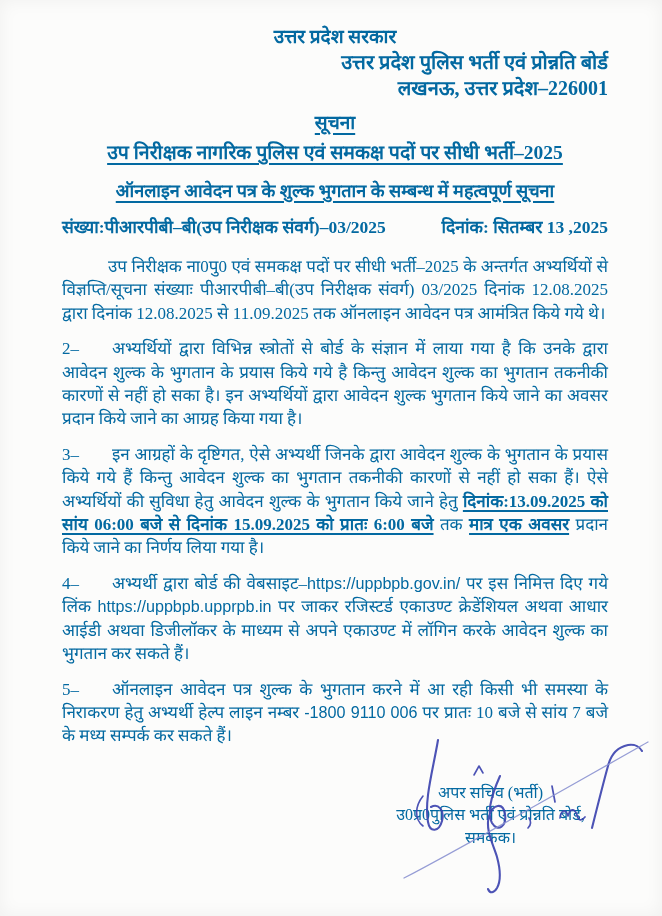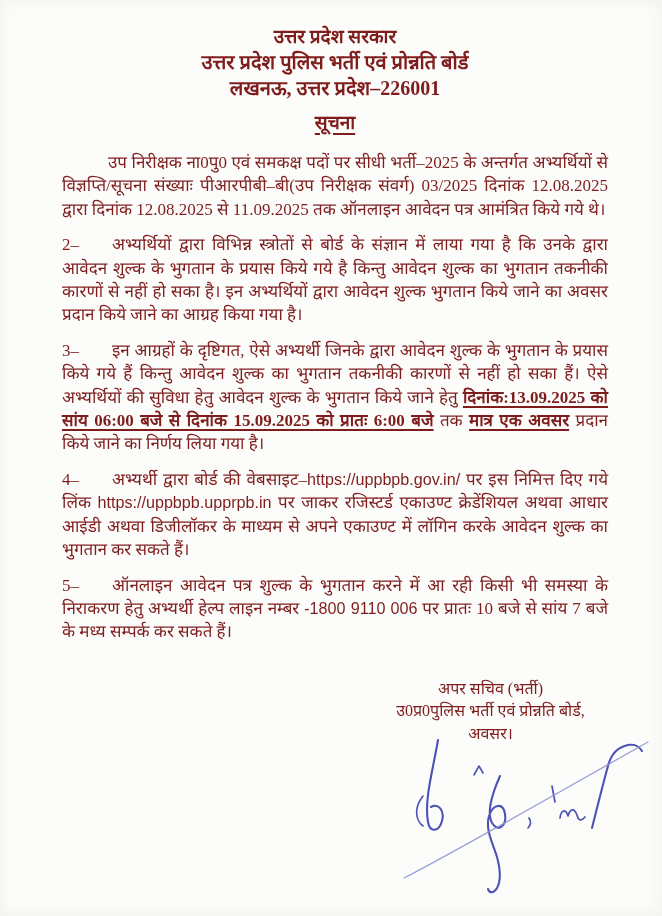--- a/index.html
+++ b/index.html
@@ -1,30 +1,30 @@
 <!DOCTYPE html>
 <html><head>
 <meta charset="utf-8">
 <style>
   html,body { margin:0; padding:0; background:#e9e9e9; }
   .page {
     position:relative;
     width:662px; height:916px;
     margin:0 auto;
     background:#fcfcfb;
-    color:#7f1d1d;
+    color:#0369a1;
     font-family:"Liberation Serif", serif;
     box-shadow: inset 0 0 18px rgba(0,0,0,0.05);
     overflow:hidden;
   }
   .content { padding:24px 54px 0 62px; }
 
   .doc-header { text-align:center; }
   .h-line1 { font-size:19px; line-height:25px; font-weight:600; }
-  .h-line  { font-size:20px; line-height:26px; font-weight:600; }
+  .h-line  { font-size:20px; line-height:26px; font-weight:600;text-align:right; }
 
   .notice-title {
     text-align:center; font-weight:bold; font-size:19px;
     margin-top:10px; line-height:24px;
   }
   .notice-title .u, .subject1 .u, .subject2 .u {
     text-decoration:underline;
     text-decoration-thickness:1.5px;
     text-underline-offset:4px;
   }
@@ -69,22 +69,32 @@
     <header class="doc-header">
       <div class="h-line1">उत्तर प्रदेश सरकार</div>
       <div class="h-line">उत्तर प्रदेश पुलिस भर्ती एवं प्रोन्नति बोर्ड</div>
       <div class="h-line">लखनऊ, उत्तर प्रदेश–226001</div>
     </header>
 
     <div class="notice-title">
       <span class="u">सूचना</span>
     </div>
 
+    <div class="subject1">
+      <span class="u">उप निरीक्षक नागरिक पुलिस एवं समकक्ष पदों पर सीधी भर्ती–2025</span>
+    </div>
 
+    <div class="subject2">
+      <span class="u">ऑनलाइन आवेदन पत्र के शुल्क भुगतान के सम्बन्ध में महत्वपूर्ण सूचना</span>
+    </div>
 
+    <div class="ref-row">
+      <span>संख्या:पीआरपीबी–बी(उप निरीक्षक संवर्ग)–03/2025</span>
+      <span>दिनांक: सितम्बर  13 ,2025</span>
+    </div>
 
     <p class="body first">
       <span>उप निरीक्षक ना0पु0 एवं समकक्ष पदों पर सीधी भर्ती–2025 के अन्तर्गत अभ्यर्थियों से विज्ञप्ति/सूचना संख्याः पीआरपीबी–बी(उप निरीक्षक संवर्ग) 03/2025 दिनांक 12.08.2025 द्वारा दिनांक 12.08.2025 से 11.09.2025 तक ऑनलाइन आवेदन पत्र आमंत्रित किये गये थे।</span>
     </p>
 
     <p class="body">
       <span class="pnum">2–</span><span>अभ्यर्थियों द्वारा विभिन्न स्त्रोतों से बोर्ड के संज्ञान में लाया गया है कि उनके द्वारा आवेदन शुल्क के भुगतान के प्रयास किये गये है किन्तु आवेदन शुल्क का भुगतान तकनीकी कारणों से नहीं हो सका है। इन अभ्यर्थियों द्वारा आवेदन शुल्क भुगतान किये जाने का अवसर प्रदान किये जाने का आग्रह किया गया है।</span>
     </p>
 
     <p class="body">
@@ -95,21 +105,21 @@
       <span class="pnum">4–</span><span>अभ्यर्थी द्वारा बोर्ड की वेबसाइट–</span><span class="latin">https://uppbpb.gov.in/</span><span> पर इस निमित्त दिए गये लिंक </span><span class="latin">https://uppbpb.upprpb.in</span><span> पर जाकर रजिस्टर्ड एकाउण्ट क्रेडेंशियल अथवा आधार आईडी अथवा डिजीलॉकर के माध्यम से अपने एकाउण्ट में लॉगिन करके आवेदन शुल्क का भुगतान कर सकते हैं।</span>
     </p>
 
     <p class="body">
       <span class="pnum">5–</span><span>ऑनलाइन आवेदन पत्र शुल्क के भुगतान करने में आ रही किसी भी समस्या के निराकरण हेतु अभ्यर्थी हेल्प लाइन नम्बर </span><span class="latin">-1800 9110 006</span><span> पर प्रातः 10 बजे से सांय 7 बजे के मध्य सम्पर्क कर सकते हैं।</span>
     </p>
 
     <div class="sign-block">
       <div>अपर सचिव (भर्ती)</div>
       <div>उ0प्र0पुलिस भर्ती एवं प्रोन्नति बोर्ड,</div>
-      <div>अवसर।</div>
+      <div>समकक।</div>
     </div>
 
   </div>
 
   <svg class="signature" viewBox="0 0 268 188" width="268" height="188" xmlns="http://www.w3.org/2000/svg">
     <g fill="none" stroke="#3e45b0" stroke-width="2.1" stroke-linecap="round" stroke-linejoin="round" opacity="0.92">
       <path d="M46,14 C41,44 32,74 36,96 C38,107 47,106 50,95 C53,84 46,77 39,81"></path>
       <path d="M31,70 C23,80 22,93 31,100" stroke-width="1.6"></path>
       <path d="M82,49 L87,40 L91,47" stroke-width="1.6"></path>
       <path d="M108,50 C100,68 94,86 100,97 C106,107 115,100 113,88 C111,76 101,78 97,90 C93,103 101,118 105,131 C108,142 110,153 105,162 C102,167 98,168 96,163"></path>

